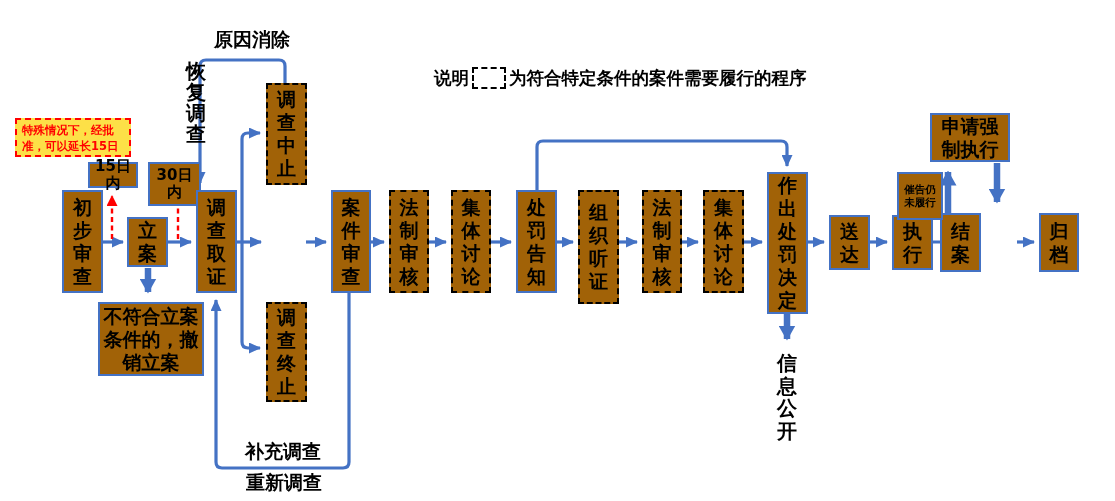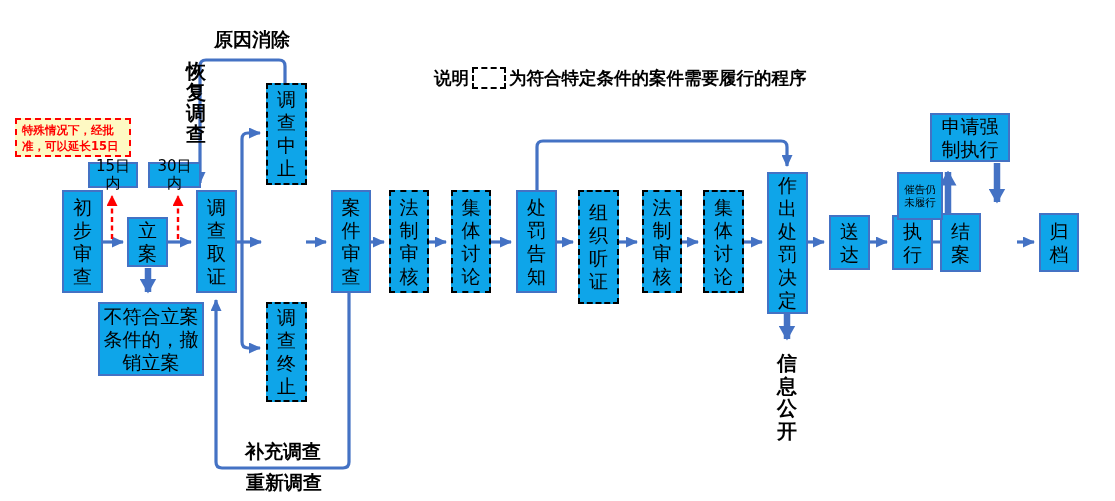--- a/index.html
+++ b/index.html
@@ -2,34 +2,34 @@
 <html><head>
 <meta charset="utf-8">
 <style>
   html,body{margin:0;padding:0;background:#fff;}
   .canvas{
     position:relative;width:1115px;height:501px;background:#ffffff;
     font-family:"DejaVu Sans",sans-serif;color:#000;overflow:hidden;
   }
   svg.wires{position:absolute;left:0;top:0;}
   .box{
-    position:absolute;box-sizing:border-box;background:#0ea5e9;
+    position:absolute;box-sizing:border-box;background:#a16207;
     border:2.5px solid #4472C4;
     display:flex;align-items:center;justify-content:center;
-    font-weight:normal;font-size:19px;line-height:23px;text-align:center;
+    font-weight:bold;font-size:19px;line-height:23px;text-align:center;
   }
   .box.dashed{border:2.5px dashed #000;}
   .vt{display:block;width:20px;word-break:break-all;margin:0 auto;}
   .hwrap{display:block;word-break:break-all;padding:0 2px;}
   .smallbox{font-size:15px;line-height:17px;}
   .urgebox{font-size:10.5px;line-height:13px;border-width:2px;}
   .rednote{
     position:absolute;box-sizing:border-box;border:2px dashed #FF0000;
     color:#FF0000;font-weight:bold;font-size:11.5px;line-height:16px;
-    padding:2px 5px;text-align:left;background:#fef9c3;
+    padding:2px 5px;text-align:left;background:#fde047;
   }
   .lbl{position:absolute;font-weight:bold;font-size:19px;line-height:22px;white-space:nowrap;}
   .vlbl{position:absolute;font-weight:bold;font-size:20px;line-height:21px;}
   .vlbl .vt{width:19px;}
   .legend{
     position:absolute;display:flex;align-items:center;
     font-weight:bold;font-size:17.5px;white-space:nowrap;
   }
   .swatch{display:inline-block;width:34px;height:22px;border:2.2px dashed #000;margin:0 3px;box-sizing:border-box;}
 </style>
@@ -99,21 +99,21 @@
     <span>说明</span>
       <span class="swatch"></span>
       <span>为符合特定条件的案件需要履行的程序</span>
   </div>
 
   <div class="rednote" style="left:15px;top:118px;width:116px;height:39px;">特殊情况下，经批准，可以延长15日</div>
 
   <div class="box smallbox" style="left:88px;top:162px;width:50px;height:26px;">
     <span>15日内</span>
   </div>
-  <div class="box smallbox" style="left:148px;top:162px;width:53px;height:26px;">
+  <div class="box smallbox" style="left:148px;top:162px;width:53px;height:44px;">
     <span>30日内</span>
   </div>
 
   <div class="lbl" style="left:214px;top:28px;">原因消除</div>
   <div class="vlbl" style="left:186px;top:61px;">
     <span class="vt">恢复调查</span>
   </div>
 
   <div class="lbl" style="left:245px;top:440px;">补充调查</div>
   <div class="lbl" style="left:246px;top:471px;">重新调查</div>

